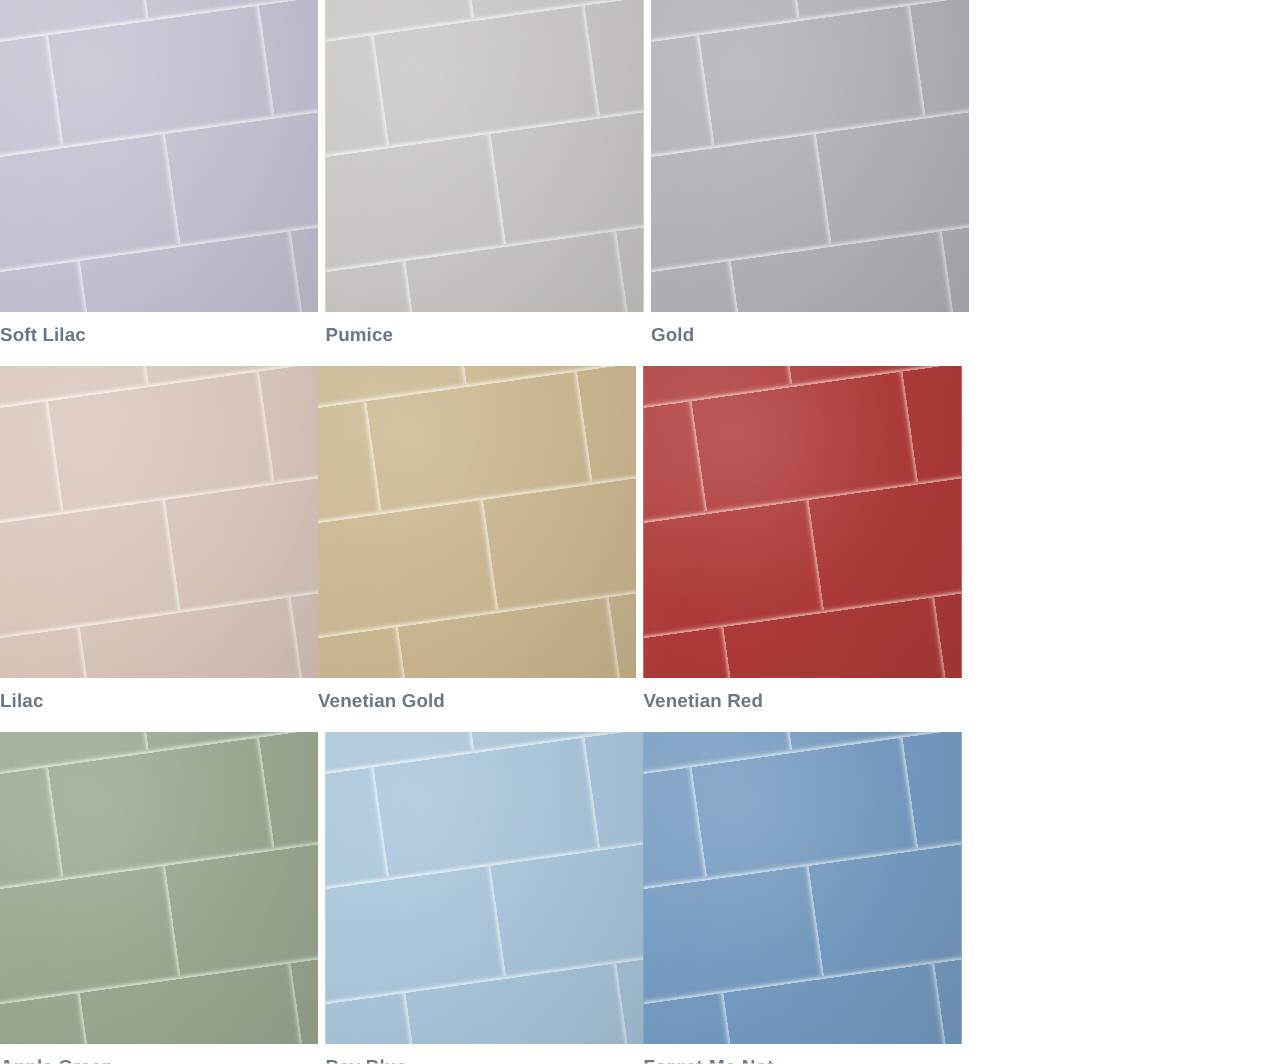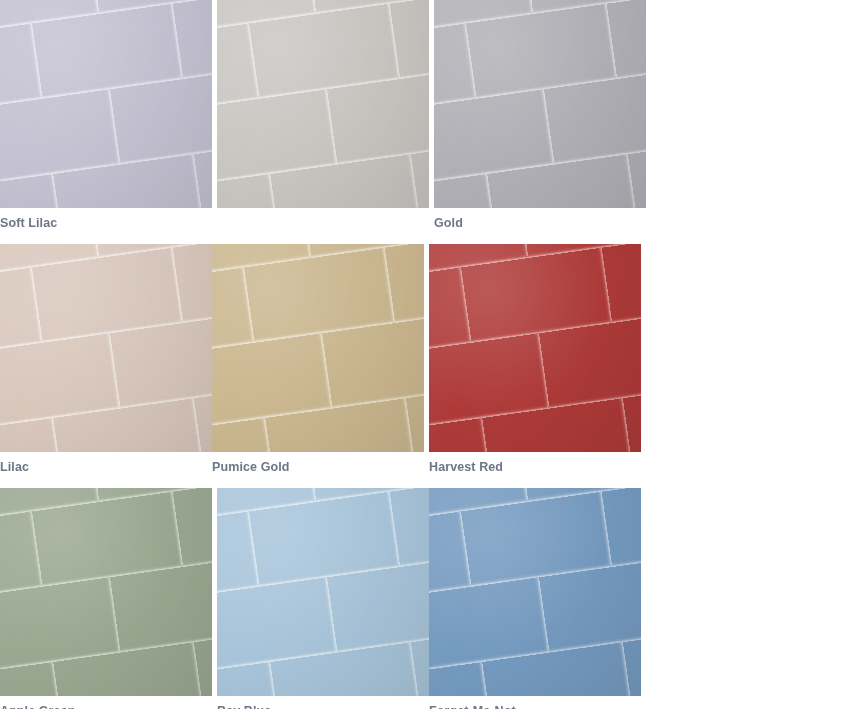--- a/index.html
+++ b/index.html
@@ -132,20 +132,21 @@
           <div class="grout-v" style="left: 170px; top: 0px; background: rgb(214, 211, 207);"></div>
           <div class="grout-v" style="left: 102px; top: 76px; background: rgb(214, 211, 207);"></div>
           <div class="grout-v" style="left: 244px; top: 76px; background: rgb(214, 211, 207);"></div>
           <div class="grout-v" style="left: 170px; top: 152px; background: rgb(214, 211, 207);"></div>
           <div class="grout-v" style="left: 102px; top: 228px; background: rgb(214, 211, 207);"></div>
           <div class="grout-v" style="left: 244px; top: 228px; background: rgb(214, 211, 207);"></div>
           <div class="tile-sheen"></div>
         </div>
         <div class="tile-vignette"></div>
       </div>
+      <div class="swatch-label" style="color: rgb(109, 118, 135);">Pumice</div>
     </div>
     <div class="swatch-cell">
       <div class="tile-sample" style="background: rgb(176, 176, 182);">
         <div class="tile-field">
           <div class="tile-base" style="background: rgb(176, 176, 182);"></div>
           <div class="grout-h g0" style="background: rgb(190, 190, 196);"></div>
           <div class="grout-h g1" style="background: rgb(190, 190, 196);"></div>
           <div class="grout-h g2" style="background: rgb(190, 190, 196);"></div>
           <div class="grout-v" style="left: 170px; top: 0px; background: rgb(190, 190, 196);"></div>
           <div class="grout-v" style="left: 102px; top: 76px; background: rgb(190, 190, 196);"></div>
@@ -188,40 +189,40 @@
           <div class="grout-v" style="left: 170px; top: 0px; background: rgb(216, 198, 162);"></div>
           <div class="grout-v" style="left: 102px; top: 76px; background: rgb(216, 198, 162);"></div>
           <div class="grout-v" style="left: 244px; top: 76px; background: rgb(216, 198, 162);"></div>
           <div class="grout-v" style="left: 170px; top: 152px; background: rgb(216, 198, 162);"></div>
           <div class="grout-v" style="left: 102px; top: 228px; background: rgb(216, 198, 162);"></div>
           <div class="grout-v" style="left: 244px; top: 228px; background: rgb(216, 198, 162);"></div>
           <div class="tile-sheen"></div>
         </div>
         <div class="tile-vignette"></div>
       </div>
-      <div class="swatch-label" style="color: rgb(109, 118, 135);">Pumice Gold</div>
+      <div class="swatch-label" style="color: rgb(109, 118, 135);">Venetian Gold</div>
     </div>
     <div class="swatch-cell">
       <div class="tile-sample" style="background: rgb(174, 58, 56);">
         <div class="tile-field">
           <div class="tile-base" style="background: rgb(174, 58, 56);"></div>
           <div class="grout-h g0" style="background: rgb(188, 71, 68);"></div>
           <div class="grout-h g1" style="background: rgb(188, 71, 68);"></div>
           <div class="grout-h g2" style="background: rgb(188, 71, 68);"></div>
           <div class="grout-v" style="left: 170px; top: 0px; background: rgb(188, 71, 68);"></div>
           <div class="grout-v" style="left: 102px; top: 76px; background: rgb(188, 71, 68);"></div>
           <div class="grout-v" style="left: 244px; top: 76px; background: rgb(188, 71, 68);"></div>
           <div class="grout-v" style="left: 170px; top: 152px; background: rgb(188, 71, 68);"></div>
           <div class="grout-v" style="left: 102px; top: 228px; background: rgb(188, 71, 68);"></div>
           <div class="grout-v" style="left: 244px; top: 228px; background: rgb(188, 71, 68);"></div>
           <div class="tile-sheen"></div>
         </div>
         <div class="tile-vignette"></div>
       </div>
-      <div class="swatch-label" style="color: rgb(109, 118, 135);">Harvest Red</div>
+      <div class="swatch-label" style="color: rgb(109, 118, 135);">Venetian Red</div>
     </div>
     <div class="swatch-cell">
       <div class="tile-sample" style="background: rgb(154, 168, 145);">
         <div class="tile-field">
           <div class="tile-base" style="background: rgb(154, 168, 145);"></div>
           <div class="grout-h g0" style="background: rgb(168, 181, 159);"></div>
           <div class="grout-h g1" style="background: rgb(168, 181, 159);"></div>
           <div class="grout-h g2" style="background: rgb(168, 181, 159);"></div>
           <div class="grout-v" style="left: 170px; top: 0px; background: rgb(168, 181, 159);"></div>
           <div class="grout-v" style="left: 102px; top: 76px; background: rgb(168, 181, 159);"></div>

